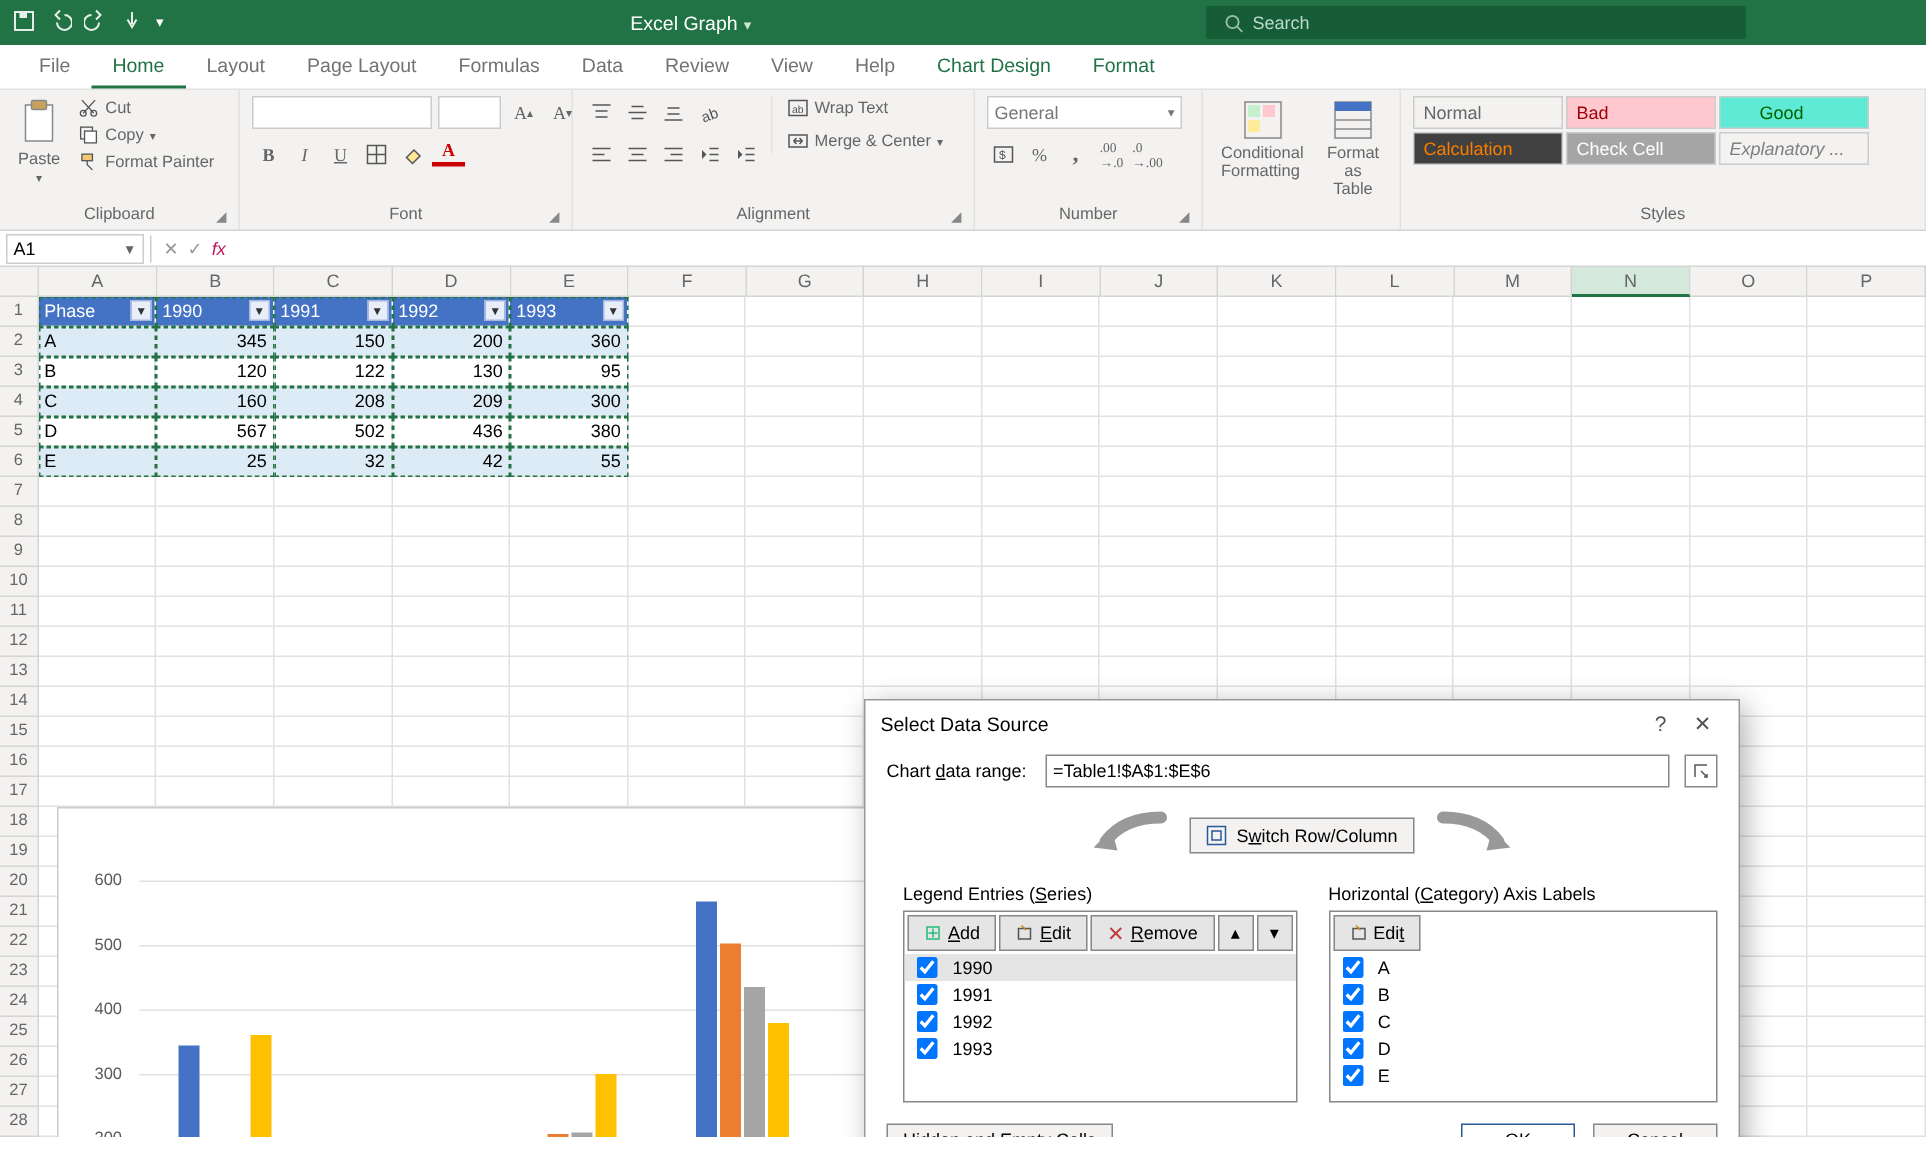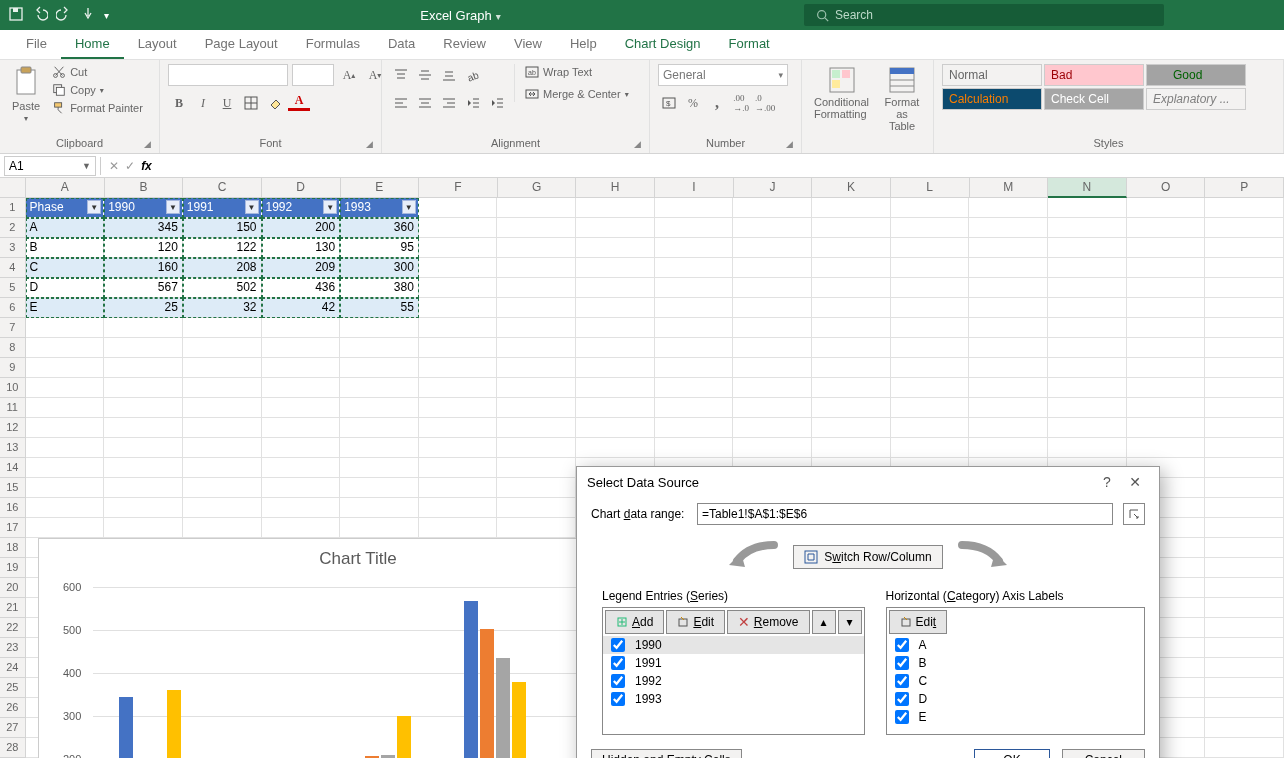--- a/index.html
+++ b/index.html
@@ -29,31 +29,31 @@
 .vbtn { display: flex; flex-direction: column; align-items: center; gap: 2px; padding: 2px 4px; font-size: 11px; color:#666;}
 .stack { display: flex; flex-direction: column; gap: 2px; }
 .stack-item { display: flex; align-items: center; gap: 4px; font-size: 11px; color: #666; padding: 1px 2px;}
 .font-row { display:flex; gap:4px; align-items:center; }
 .font-name { width:120px; height:22px; border:1px solid #ccc; background:#fff; padding:0 4px; display:flex; align-items:center; color:#777;}
 .font-size { width:42px; height:22px; border:1px solid #ccc; background:#fff; padding:0 4px; display:flex; align-items:center; color:#777;}
 .btnrow { display:flex; gap:2px; }
 .sbtn { width:22px; height:22px; display:flex; align-items:center; justify-content:center; color:#666; font-family:"Times New Roman";}
 .style-cell { width:100px; height:22px; border:1px solid #ccc; display:flex; align-items:center; padding:0 6px; font-size:12px;}
 .style-cell.bad { background:#ffc7ce; color:#9c0006;}
-.style-cell.good { background:#a3a3a3; color:#006100;padding-left:26px;}
-.style-cell.calc { background:#0c4a6e; color:#fa7d00;}
+.style-cell.good { background:#5eead4; color:#006100;padding-left:26px;}
+.style-cell.calc { background:#404040; color:#fa7d00;}
 .style-cell.check { background:#a5a5a5; color:#fff;}
 .style-cell.expl { color:#7f7f7f; font-style:italic;}
 
 
 .fbar { height: 24px; display: flex; border-bottom: 1px solid #d4d4d4; align-items:center; }
 .namebox { width:92px; border:1px solid #ccc; height:20px; margin:2px 4px; padding:0 4px; display:flex; align-items:center; justify-content:space-between;}
 .namebox .dd { font-size:9px; color:#666; }
 .fbar-btns { display:flex; gap:6px; padding:0 8px; color:#999;}
-.fx { font-style:italic; color:#000000;font-weight:bold; }
+.fx { font-style:italic; color:#be185d; }
 .formula-input { flex:1; height:20px; border:none; outline:none; padding:0 4px; }
 
 
 .grid-wrap { position:relative; }
 .corner { width:26px; height:20px; background:#f3f2f1; border:1px solid #d4d4d4; border-top:none; border-left:none; position:absolute; left:0; top:0;}
 .colheads { display:flex; margin-left:26px; height:20px; }
 .colhead { width:80px; background:#f3f2f1; border-right:1px solid #d4d4d4; border-bottom:1px solid #d4d4d4; text-align:center; font-size:12px; color:#666; line-height:19px; }
 .colhead.sel { background:#d4e8dc; border-bottom:2px solid #217346; }
 .rows { }
 .row { display:flex; height:20px; }
@@ -953,21 +953,20 @@
         <div class="cell"></div>
         <div class="cell"></div>
         <div class="cell"></div>
         <div class="cell"></div>
         <div class="cell"></div>
         <div class="cell"></div>
       </div>
     </div>
 
   <div class="chart">
-    <div class="chart-title">Chart Title</div>
     <div class="plot" id="plot">
         <div class="grid-line" style="top: 66.6667%;"></div>
         <div class="yaxis-label" style="bottom: 33.3333%;">200</div>
         <div class="grid-line" style="top: 50%;"></div>
         <div class="yaxis-label" style="bottom: 50%;">300</div>
         <div class="grid-line" style="top: 33.3333%;"></div>
         <div class="yaxis-label" style="bottom: 66.6667%;">400</div>
         <div class="grid-line" style="top: 16.6667%;"></div>
         <div class="yaxis-label" style="bottom: 83.3333%;">500</div>
         <div class="grid-line" style="top: 0%;"></div>

